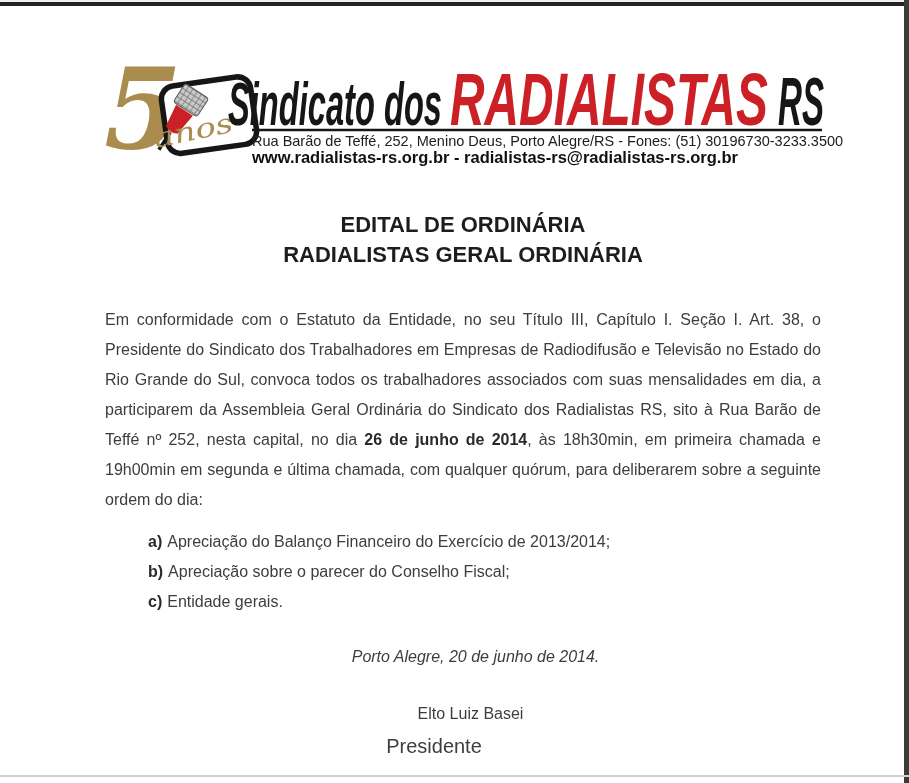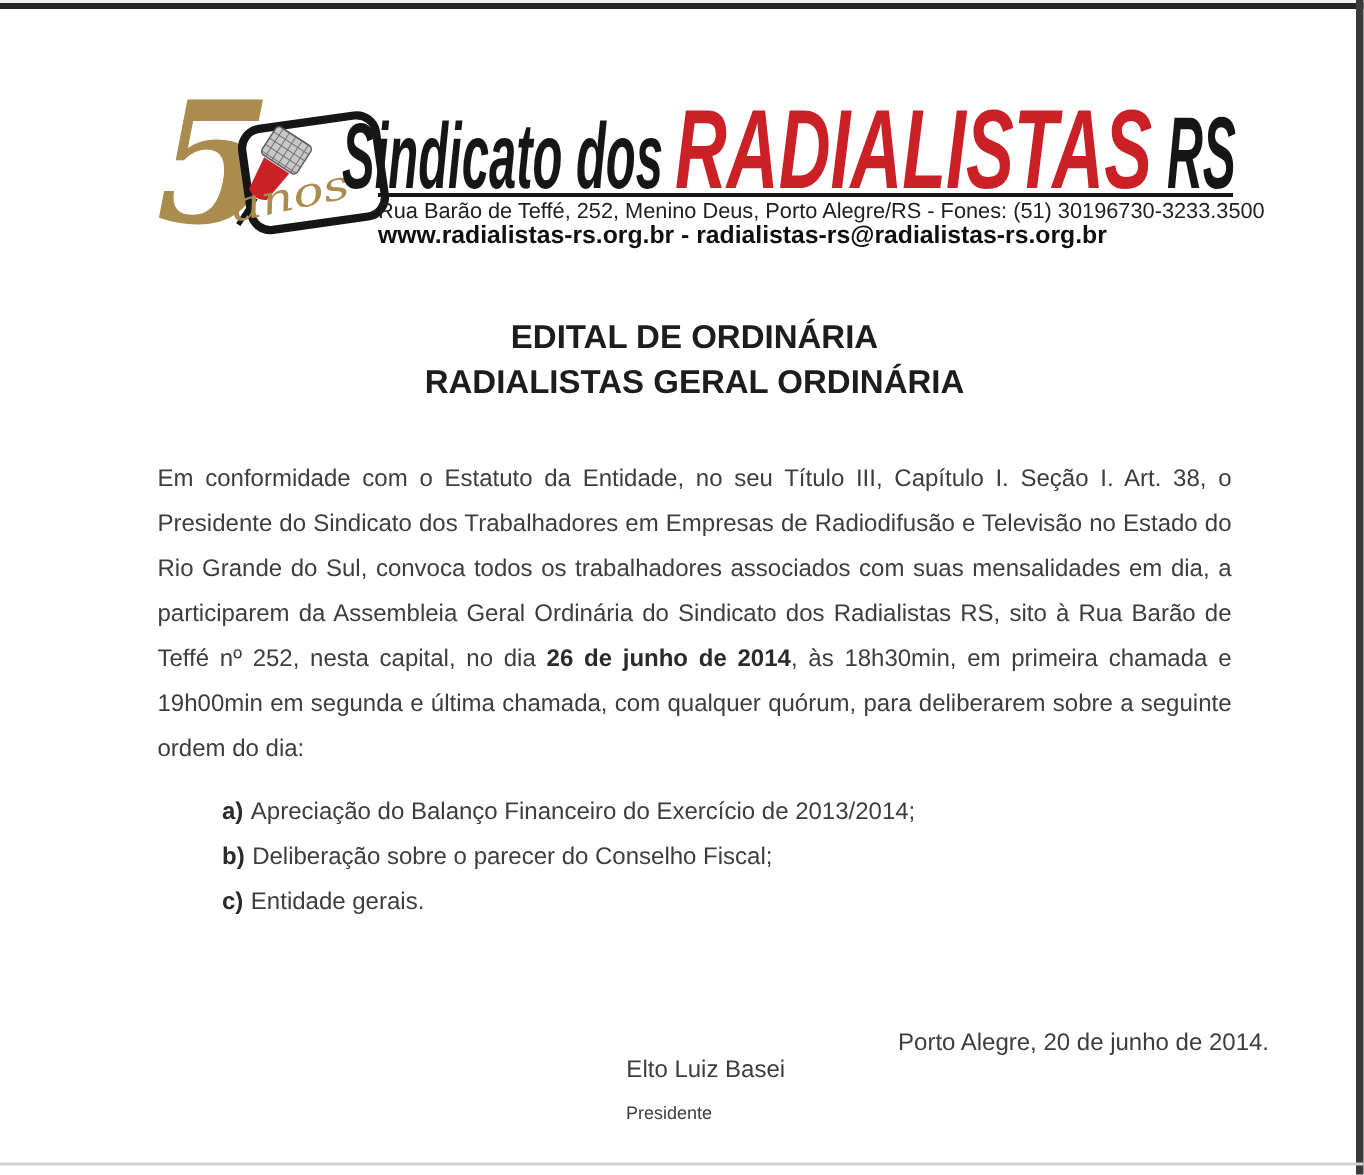--- a/index.html
+++ b/index.html
@@ -23,26 +23,26 @@
 
   
   .doc-title { position:absolute; left:105px; top:210px; width:716px; text-align:center;
                font-size:22px; font-weight:bold; line-height:30px; color:#1d1d1d; }
   .paragraph { position:absolute; left:105px; top:305px; width:716px;
                font-size:16px; line-height:30px; color:#3d3d3d; text-align:justify; }
   .paragraph strong { color:#2a2a2a; }
   .agenda { position:absolute; left:148px; top:527px; width:620px;
             font-size:16px; line-height:30px; color:#3d3d3d; }
   .agenda .letter { font-weight:bold; color:#2a2a2a; margin-right:5px; }
-  .dateline { position:absolute; left:105px; top:687px; width:741px; text-align:right;
-              font-size:16px; color:#3d3d3d; }
+  .dateline { position:absolute; left:105px; top:648px; width:741px; text-align:center;
+              font-size:16px; color:#3d3d3d;font-style:italic; }
   .sig-name { position:absolute; left:0; top:705px; width:909px; text-align:center;
               font-size:16px; color:#3d3d3d;padding-left:32px; }
-  .sig-role { position:absolute; left:16px; top:735px; width:860px; text-align:center;
-              font-size:12px; color:#3d3d3d; }
+  .sig-role { position:absolute; left:4px; top:735px; width:860px; text-align:center;
+              font-size:20px; color:#3d3d3d; }
 </style>
 </head>
 <body>
 
 <div class="page">
 
   <div class="edge-top-light"></div>
   <div class="edge-top-dark"></div>
   <div class="edge-right"></div>
   <div class="edge-bottom"></div>
@@ -83,21 +83,21 @@
 
   <div class="doc-title">
     <div>EDITAL DE ORDINÁRIA</div>
     <div>RADIALISTAS GERAL ORDINÁRIA</div>
   </div>
 
   <p class="paragraph"><span>Em conformidade com o Estatuto da Entidade, no seu Título III, Capítulo I. Seção I. Art. 38, o Presidente do Sindicato dos Trabalhadores em Empresas de Radiodifusão e Televisão no Estado do Rio Grande do Sul, convoca todos os trabalhadores associados com suas mensalidades em dia, a participarem da Assembleia Geral Ordinária do Sindicato dos Radialistas RS, sito à Rua Barão de Teffé nº 252, nesta capital, no dia </span><strong>26 de junho de 2014</strong><span>, às 18h30min, em primeira chamada e 19h00min em segunda e última chamada, com qualquer quórum, para deliberarem sobre a seguinte ordem do dia:</span></p>
 
   <div class="agenda">
     <div><span class="letter">a)</span><span>Apreciação do Balanço Financeiro do Exercício de 2013/2014;</span></div>
-    <div><span class="letter">b)</span><span>Deliberação sobre o parecer do Conselho Fiscal;</span></div>
+    <div><span class="letter">b)</span><span>Apreciação sobre o parecer do Conselho Fiscal;</span></div>
     <div><span class="letter">c)</span><span>Entidade gerais.</span></div>
   </div>
 
   <div class="dateline">Porto Alegre, 20 de junho de 2014.</div>
 
   <div class="sig-name">Elto Luiz Basei</div>
   <div class="sig-role">Presidente</div>
 
 </div>
 

